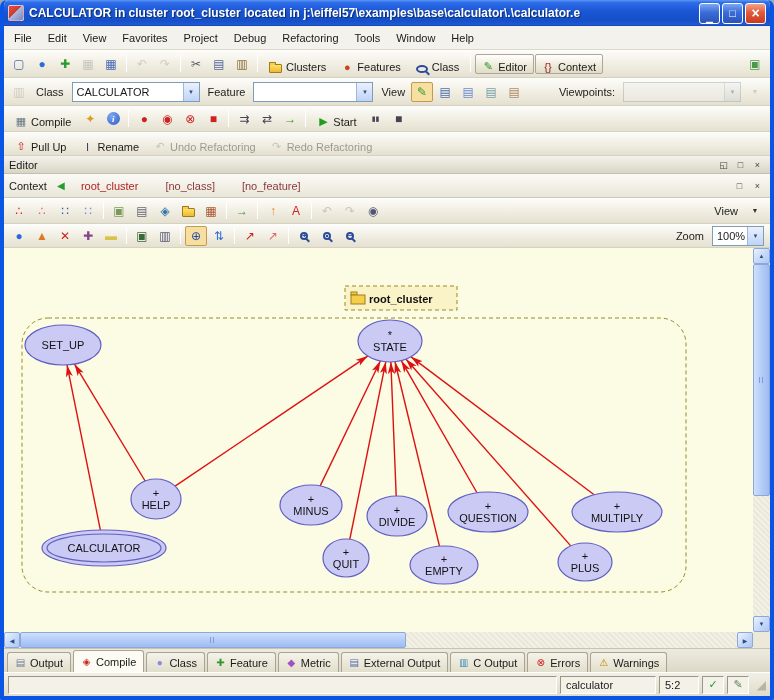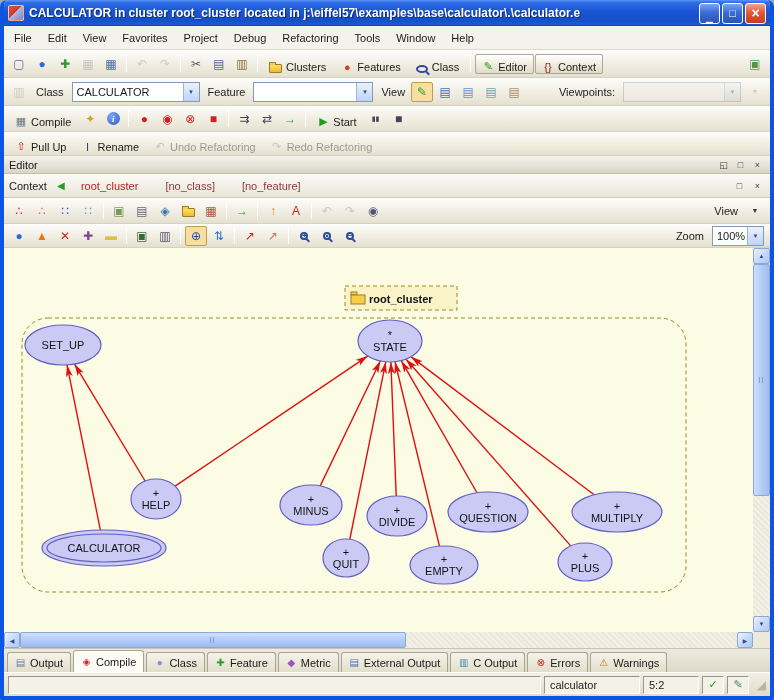--- a/index.html
+++ b/index.html
@@ -105,21 +105,21 @@
     border-radius:3px 3px 0 0;}
   .tab.selected{background:#FDFCF4;height:22px;}
   .tab-ic{display:inline-flex;align-items:center;justify-content:center;font-size:10px;min-width:11px;}
   
   .status{height:24px;display:flex;align-items:center;gap:3px;padding:2px 4px;
     background:linear-gradient(#F2F0E6,#DFDBCA);border-top:1px solid #FFF;}
   .panel{height:18px;display:flex;align-items:center;padding:0 5px;background:#F4F2E8;
     border:1px solid;border-color:#9A9684 #FFFFFF #FFFFFF #9A9684;white-space:nowrap;}
   .panel.msg{flex:1;}
   .panel.tgt{width:96px;}
-  .panel.pos{width:56px;}
+  .panel.pos{width:40px;}
   .panel.ico{width:22px;justify-content:center;font-size:11px;}
   .grip{width:14px;height:14px;flex:none;color:#B8B4A2;font-size:12px;line-height:14px;text-align:right;}
 </style>
 </head>
 <body>
 
 <div class="window">
 
   <div class="titlebar">
     <span class="app-icon"></span>

